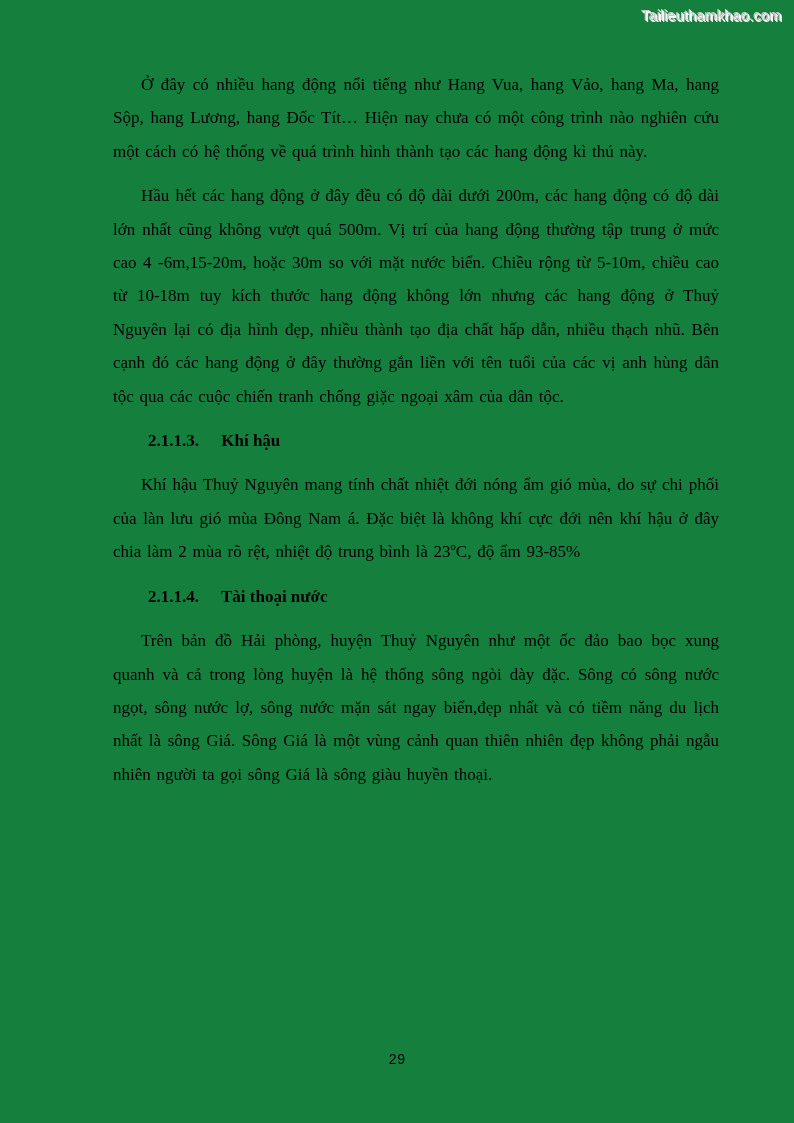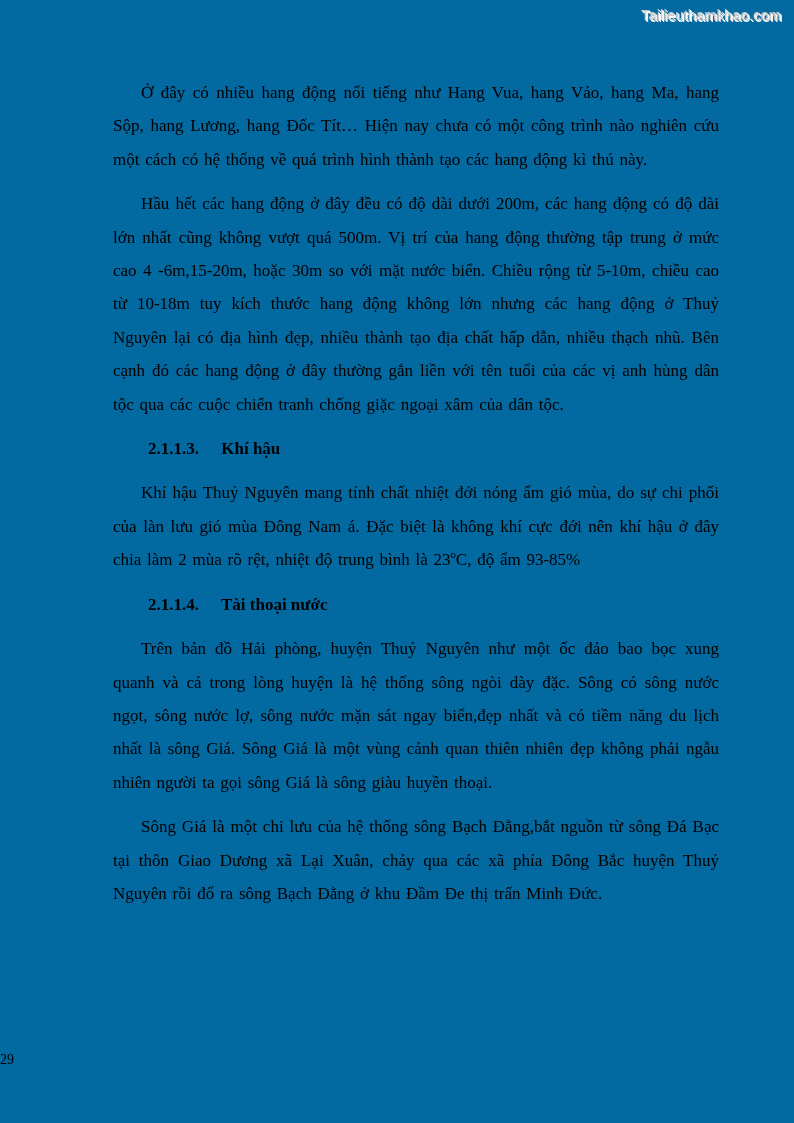--- a/index.html
+++ b/index.html
@@ -4,21 +4,21 @@
 <style>
   html, body {
     margin: 0;
     padding: 0;
     background: #ffffff;
   }
   .page {
     position: relative;
     width: 794px;
     height: 1123px;
-    background: #0369a1;
+    background: #15803d;
     font-family: "Liberation Serif", serif;
     color: #000000;
     overflow: hidden;
   }
   .watermark {
     position: absolute;
     top: 7px;
     right: 13px;
     font-family: "Liberation Sans", sans-serif;
     font-size: 14.5px;
@@ -26,21 +26,21 @@
     text-shadow: 1px 1px 0 #ffffff, 2px 2px 0 #f2f2f2;
     letter-spacing: 0.2px;
   }
   .content {
     position: absolute;
     top: 68px;
     left: 113px;
     width: 606px;
   }
   .body-para {
-    margin: 8px 0 11px 0;
+    margin: 0 0 11px 0;
     font-size: 17px;
     line-height: 33.4px;
     text-align: justify;
     text-indent: 28px;
     word-spacing: 1.5px;
   }
   .doc-heading {
     margin: 0 0 11px 0;
     padding-left: 35px;
     font-size: 17px;
@@ -49,22 +49,22 @@
     text-align: left;
   }
   .doc-heading .h-num {
     margin-right: 18px;
   }
   .page-number {
     position: absolute;
     left: 0;
     right: 0;
     top: 1052px;
-    text-align: left;
-    font-family: Liberation Serif, serif;
+    text-align: center;
+    font-family: Liberation Mono, monospace;
     font-size: 14px;
     color: #000000;
   }
 </style>
 </head>
 <body>
 
 <div class="page">
 
   <div class="watermark">Tailieuthamkhao.com</div>
@@ -82,19 +82,18 @@
 
     <p class="body-para">Khí hậu Thuỷ Nguyên mang tính chất nhiệt đới nóng ẩm gió mùa, do sự chi phối của làn lưu gió mùa Đông Nam á. Đặc biệt là không khí cực đới nên khí hậu ở đây chia làm 2 mùa rõ rệt, nhiệt độ trung bình là 23ºC, độ ẩm 93-85%</p>
 
     <h3 class="doc-heading">
       <span class="h-num">2.1.1.4.</span>
       <span class="h-title">Tài thoại nước</span>
     </h3>
 
     <p class="body-para">Trên bản đồ Hải phòng, huyện Thuỷ Nguyên như một ốc đảo bao bọc xung quanh và cả trong lòng huyện là hệ thống sông ngòi dày đặc. Sông có sông nước ngọt, sông nước lợ, sông nước mặn sát ngay biển,đẹp nhất và có tiềm năng du lịch nhất là sông Giá. Sông Giá là một vùng cảnh quan thiên nhiên đẹp không phải ngẫu nhiên người ta gọi sông Giá là sông giàu huyền thoại.</p>
 
-    <p class="body-para">Sông Giá là một chi lưu của hệ thống sông Bạch Đằng,bắt nguồn từ sông Đá Bạc tại thôn Giao Dương xã Lại Xuân, chảy qua các xã phía Đông Bắc huyện Thuỷ Nguyên rồi đổ ra sông Bạch Đằng ở khu Đầm Đe thị trấn Minh Đức.</p>
 
   </div>
 
   <div class="page-number">29</div>
 
 </div>
 
 </body></html>

